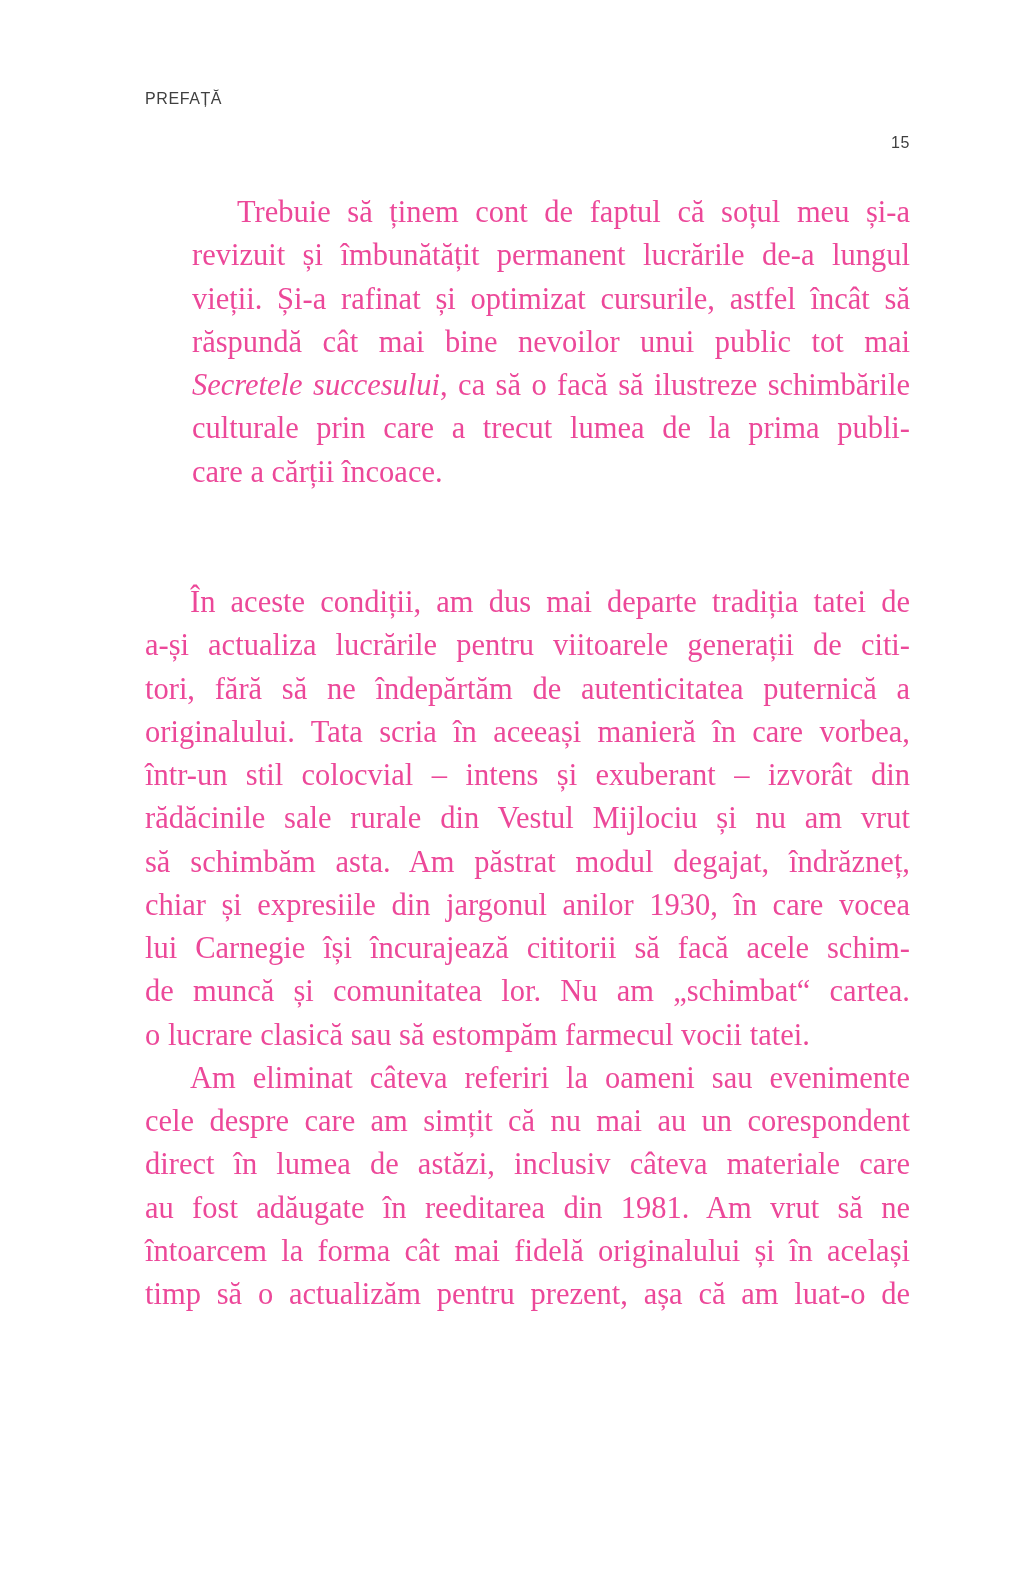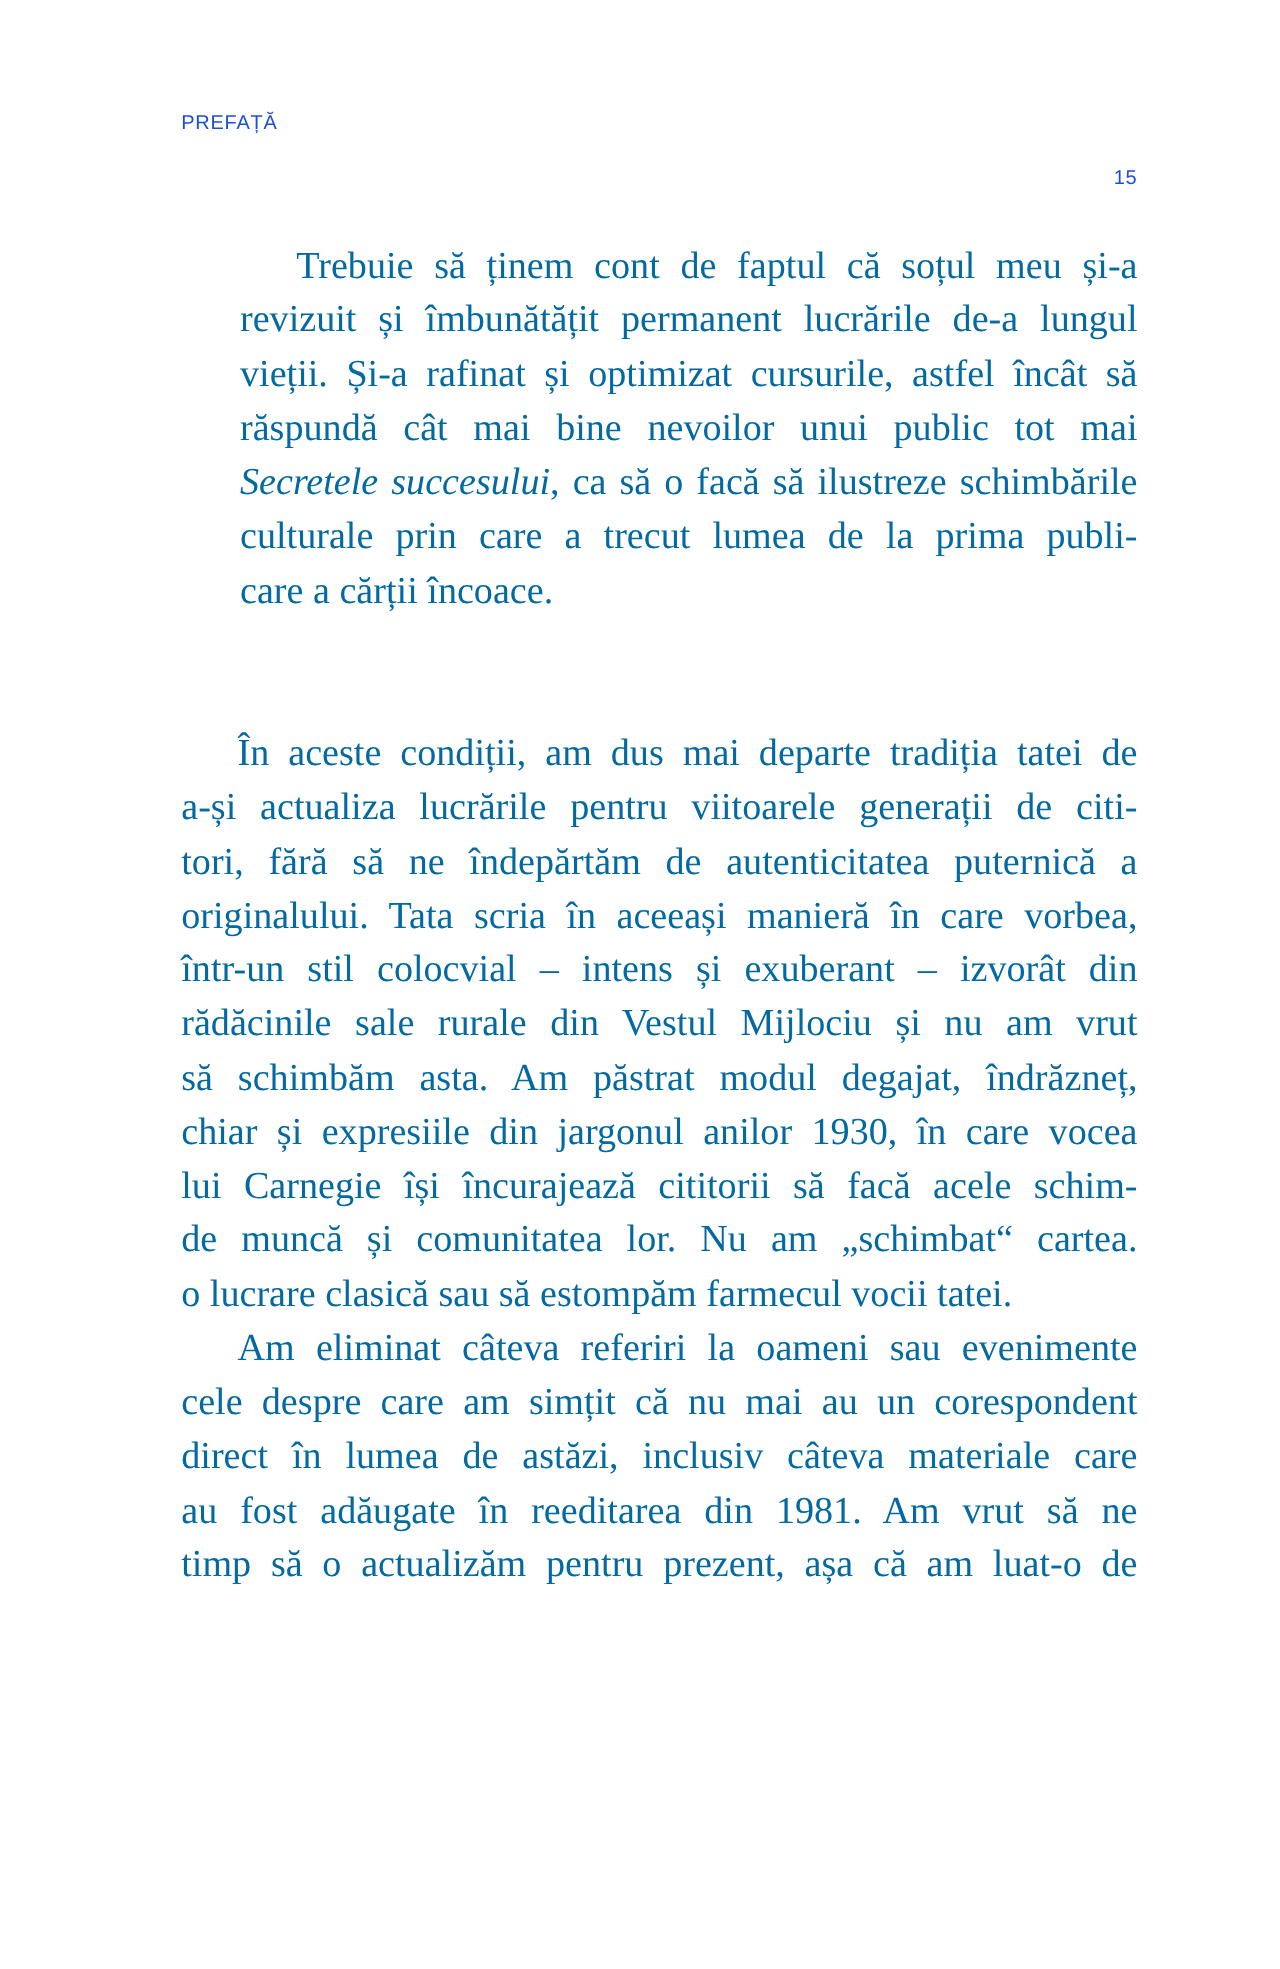--- a/index.html
+++ b/index.html
@@ -16,39 +16,39 @@
     }
     .running-head {
       position: absolute;
       top: 90px;
       left: 145px;
       width: 765px;
       height: 24px;
       font-family: "Liberation Sans", sans-serif;
       font-size: 16px;
       letter-spacing: 0.6px;
-      color: #1d4ed8;
+      color: #404040;
     }
     .running-head .title {
       position: absolute;
       left: 0;
       top: 0;
     }
     .running-head .pagenum {
       position: absolute;
       right: 0;
       top: 0;
       margin-top: 44px;
     }
     .block {
       position: absolute;
       font-family: "Liberation Serif", serif;
       font-size: 30.5px;
       line-height: 43.25px;
-      color: #0369a1;
+      color: #ec4899;
     }
     .block1 {
       top: 191px;
       left: 192px;
       width: 718px;
     }
     .block2 {
       top: 581px;
       left: 145px;
       width: 765px;
@@ -96,14 +96,15 @@
   <span class="line">să schimbăm asta. Am păstrat modul degajat, îndrăzneț,</span>
   <span class="line">chiar și expresiile din jargonul anilor 1930, în care vocea</span>
   <span class="line">lui Carnegie își încurajează cititorii să facă acele schim-</span>
   <span class="line">de muncă și comunitatea lor. Nu am „schimbat“ cartea.</span>
   <span class="line last">o lucrare clasică sau să estompăm farmecul vocii tatei.</span>
 
   <span class="line indent">Am eliminat câteva referiri la oameni sau evenimente</span>
   <span class="line">cele despre care am simțit că nu mai au un corespondent</span>
   <span class="line">direct în lumea de astăzi, inclusiv câteva materiale care</span>
   <span class="line">au fost adăugate în reeditarea din 1981. Am vrut să ne</span>
+  <span class="line">întoarcem la forma cât mai fidelă originalului și în același</span>
   <span class="line">timp să o actualizăm pentru prezent, așa că am luat-o de</span>
 </div>
 
 </body></html>

